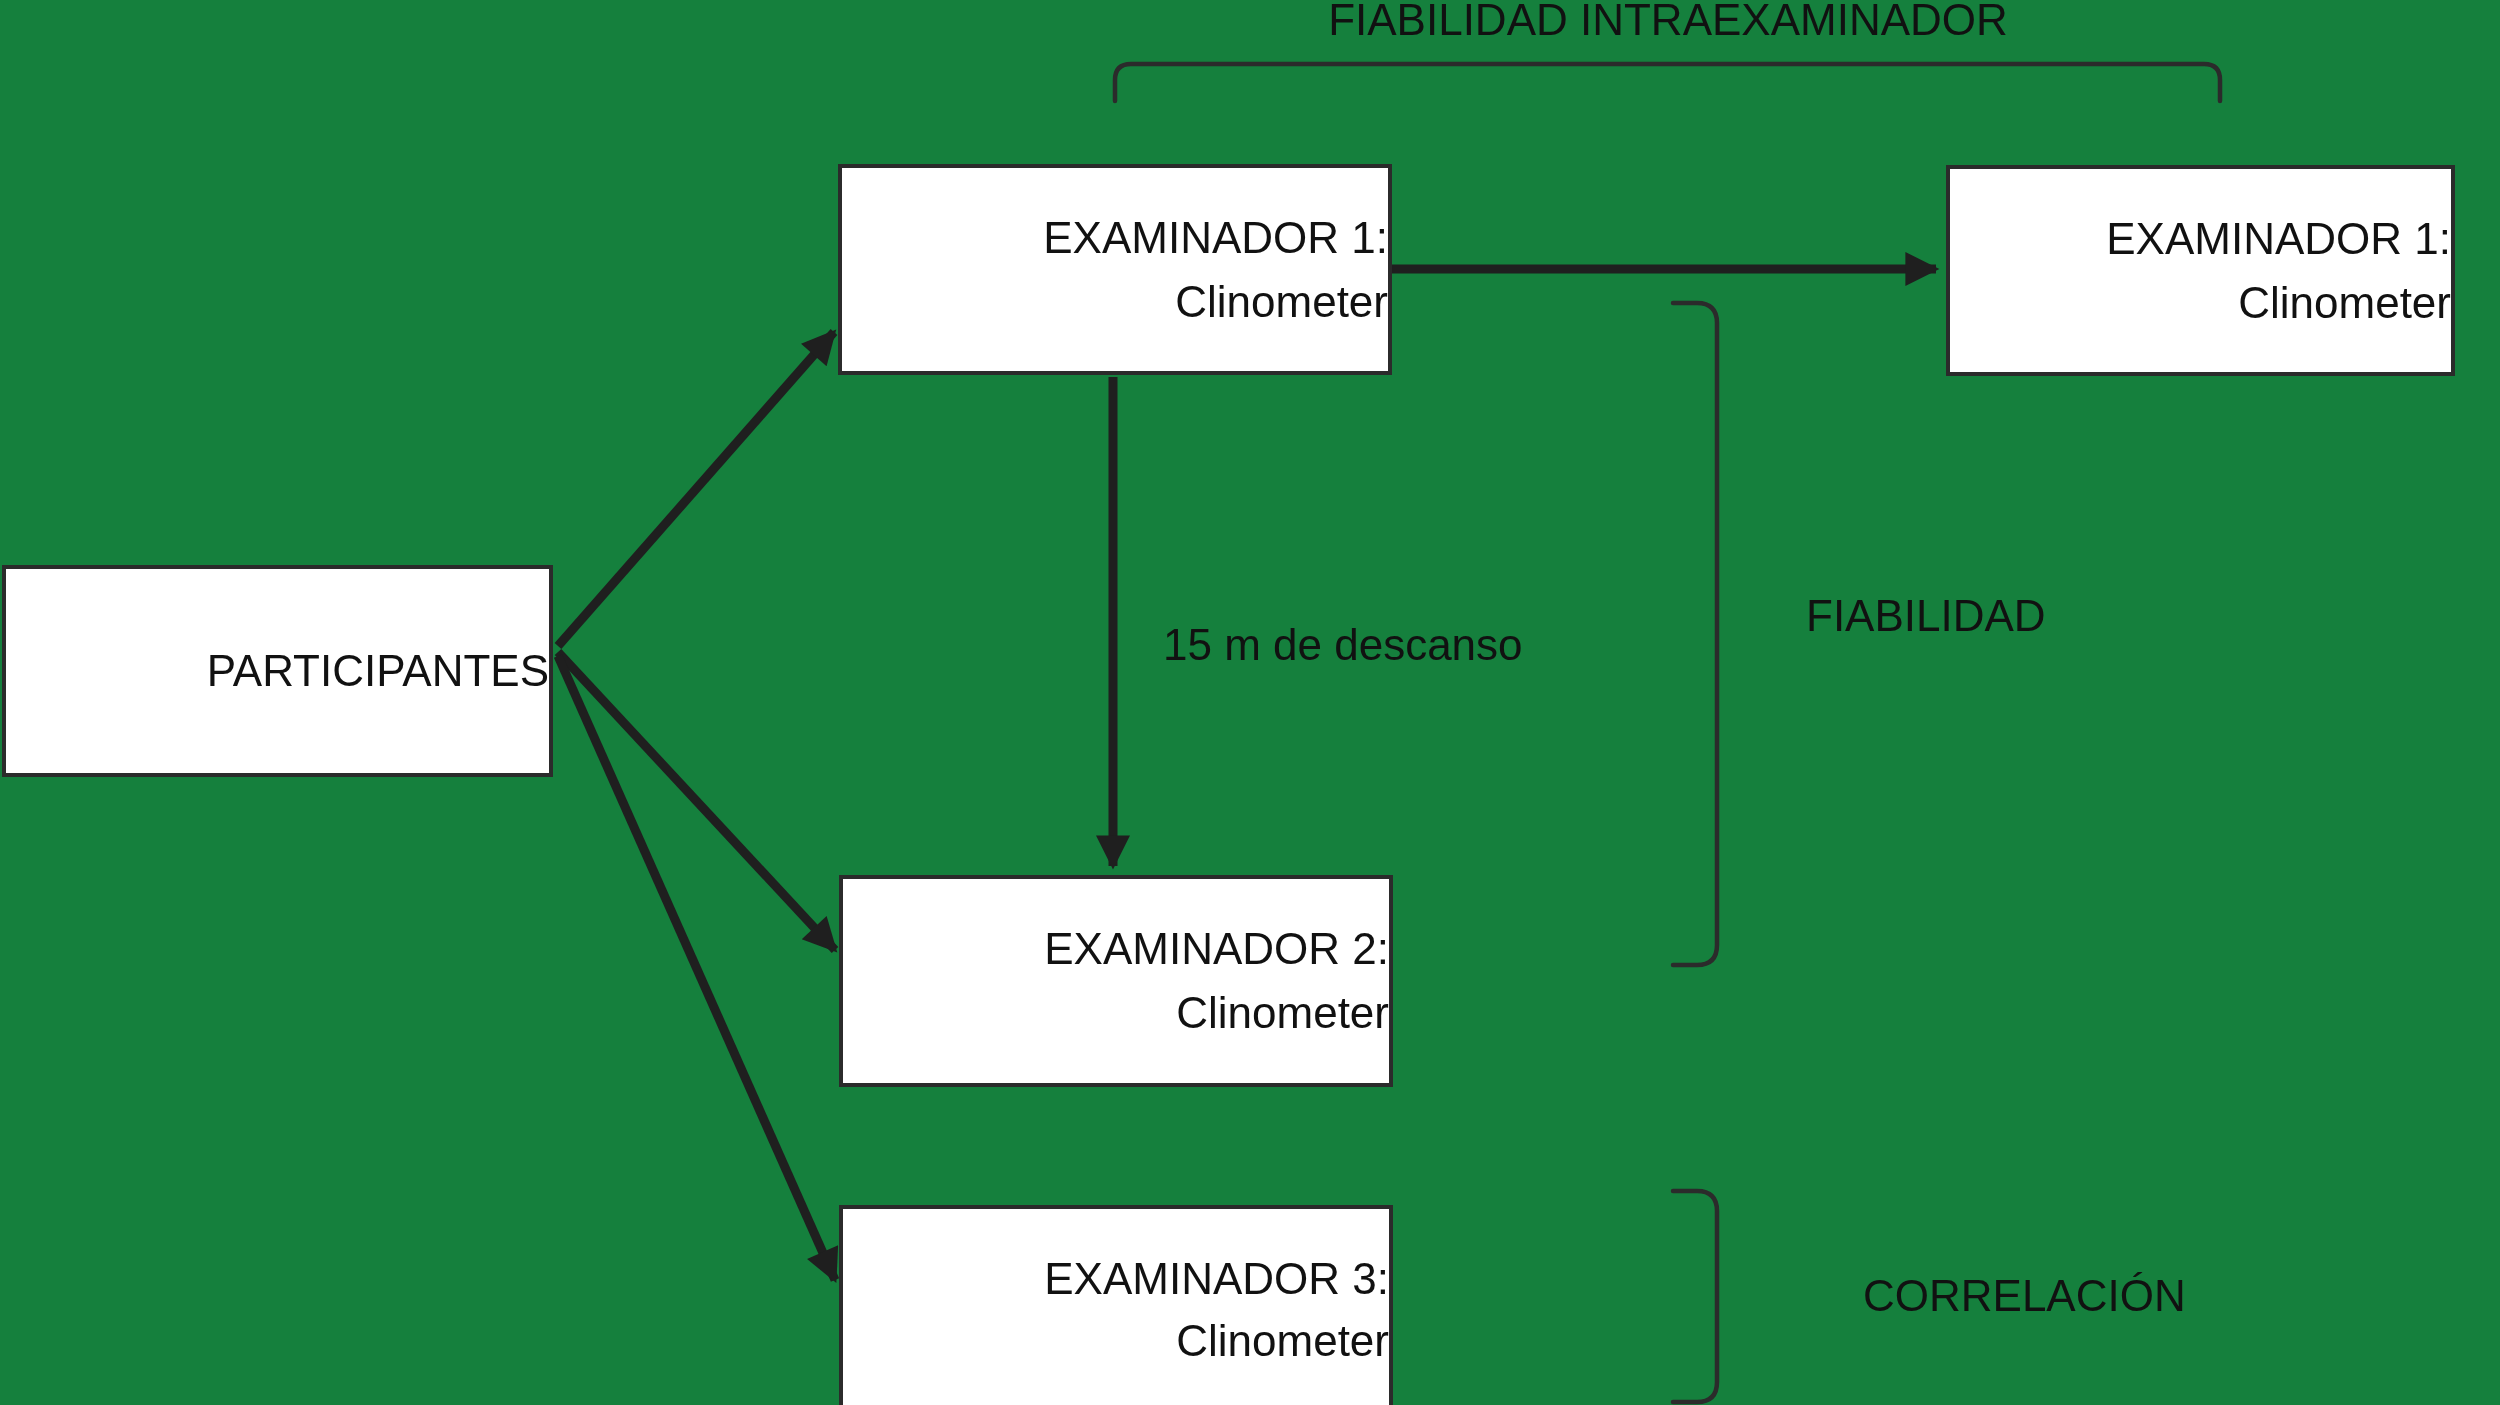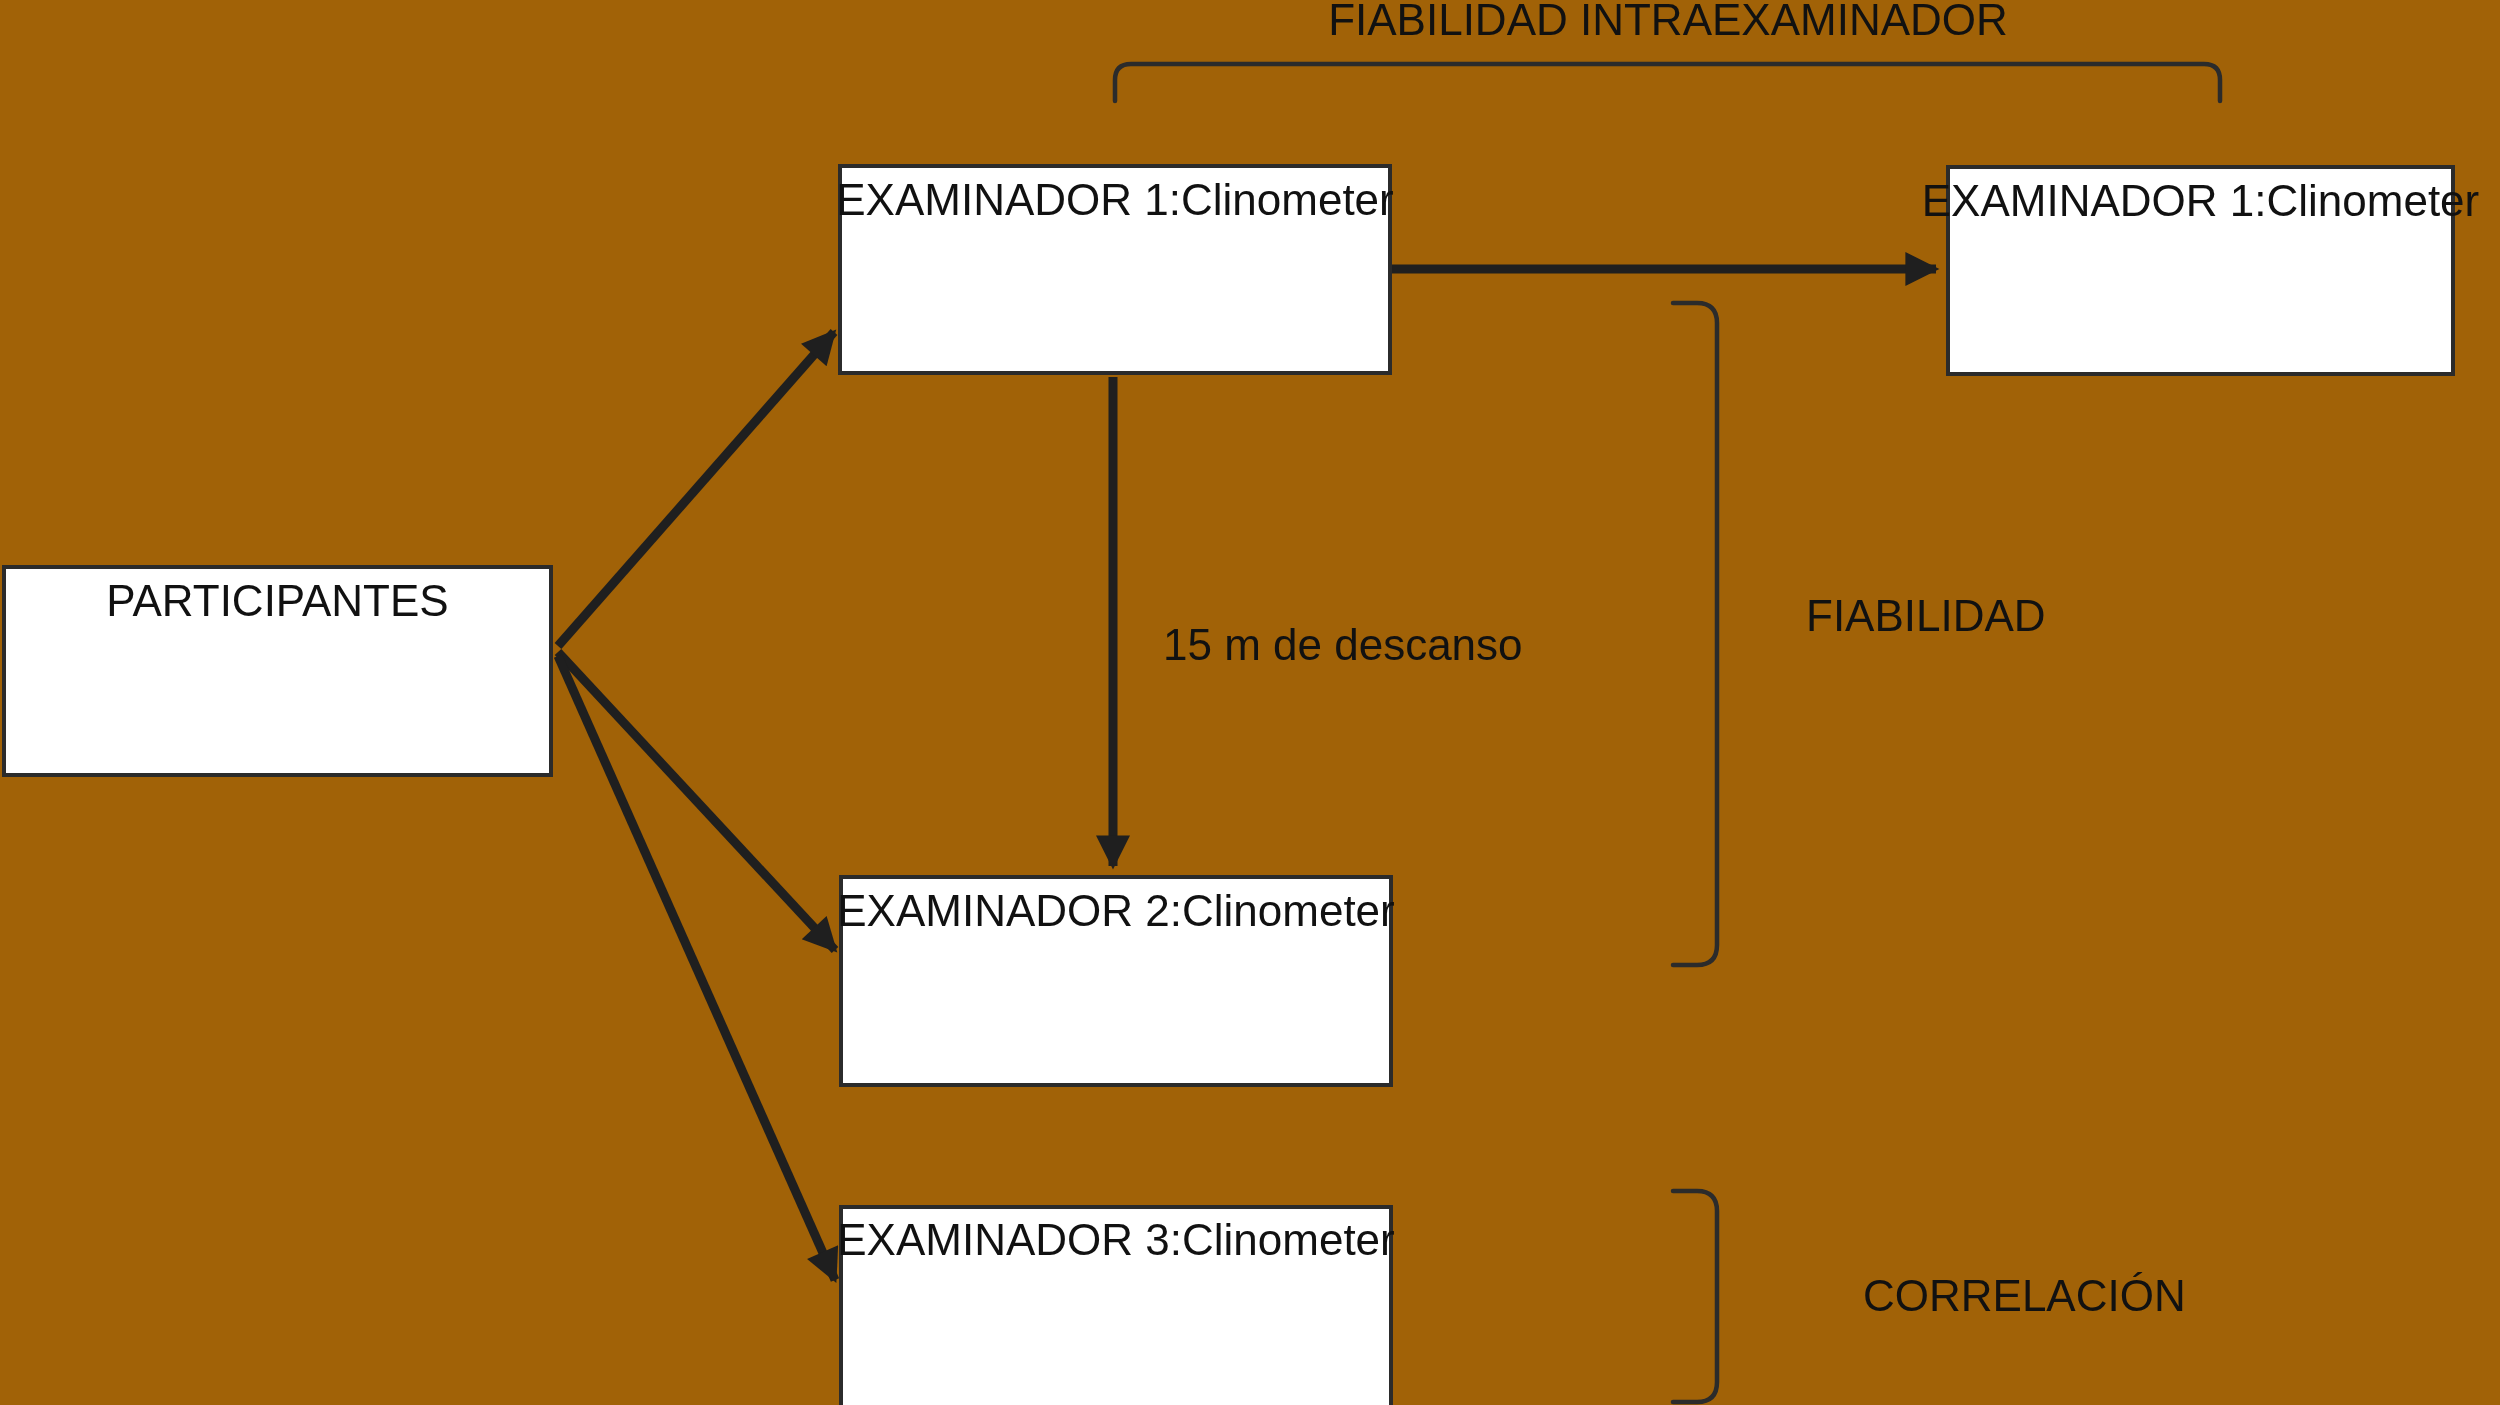--- a/index.html
+++ b/index.html
@@ -1,33 +1,33 @@
 <!DOCTYPE html>
 <html><head>
 <meta charset="utf-8">
 <style>
   html,body{margin:0;padding:0;background:#ffffff;}
   #canvas{
     position:relative;
     width:2500px;height:1405px;
-    background:#a16207;
+    background:#15803d;
     font-family:"Liberation Sans", sans-serif;
     color:#111111;
     overflow:hidden;
   }
   #lines-layer{position:absolute;left:0;top:0;width:2500px;height:1405px;}
   .arrow{stroke:#1f1f1f;stroke-width:9;fill:none;}
   .bracket{stroke:#2b2b2b;stroke-width:4.5;fill:none;stroke-linecap:round;stroke-linejoin:round;}
   .box{
     position:absolute;
     box-sizing:border-box;
     border:4px solid #2b2b2b;
     background:#ffffff;
-    display:flex;flex-direction:row;
-    justify-content:center;align-items:flex-start;
+    display:flex;flex-direction:column;
+    justify-content:center;align-items:flex-end;
   }
   .bline{
     font-size:44px;line-height:64px;white-space:nowrap;text-align:center;
   }
   .lbl{
     position:absolute;font-size:44px;line-height:52px;white-space:nowrap;
   }
   .lbl.two-line{line-height:66px;}
   #title-label{width:700px;text-align:center;}
   #rest30-label{width:440px;text-align:center;}

